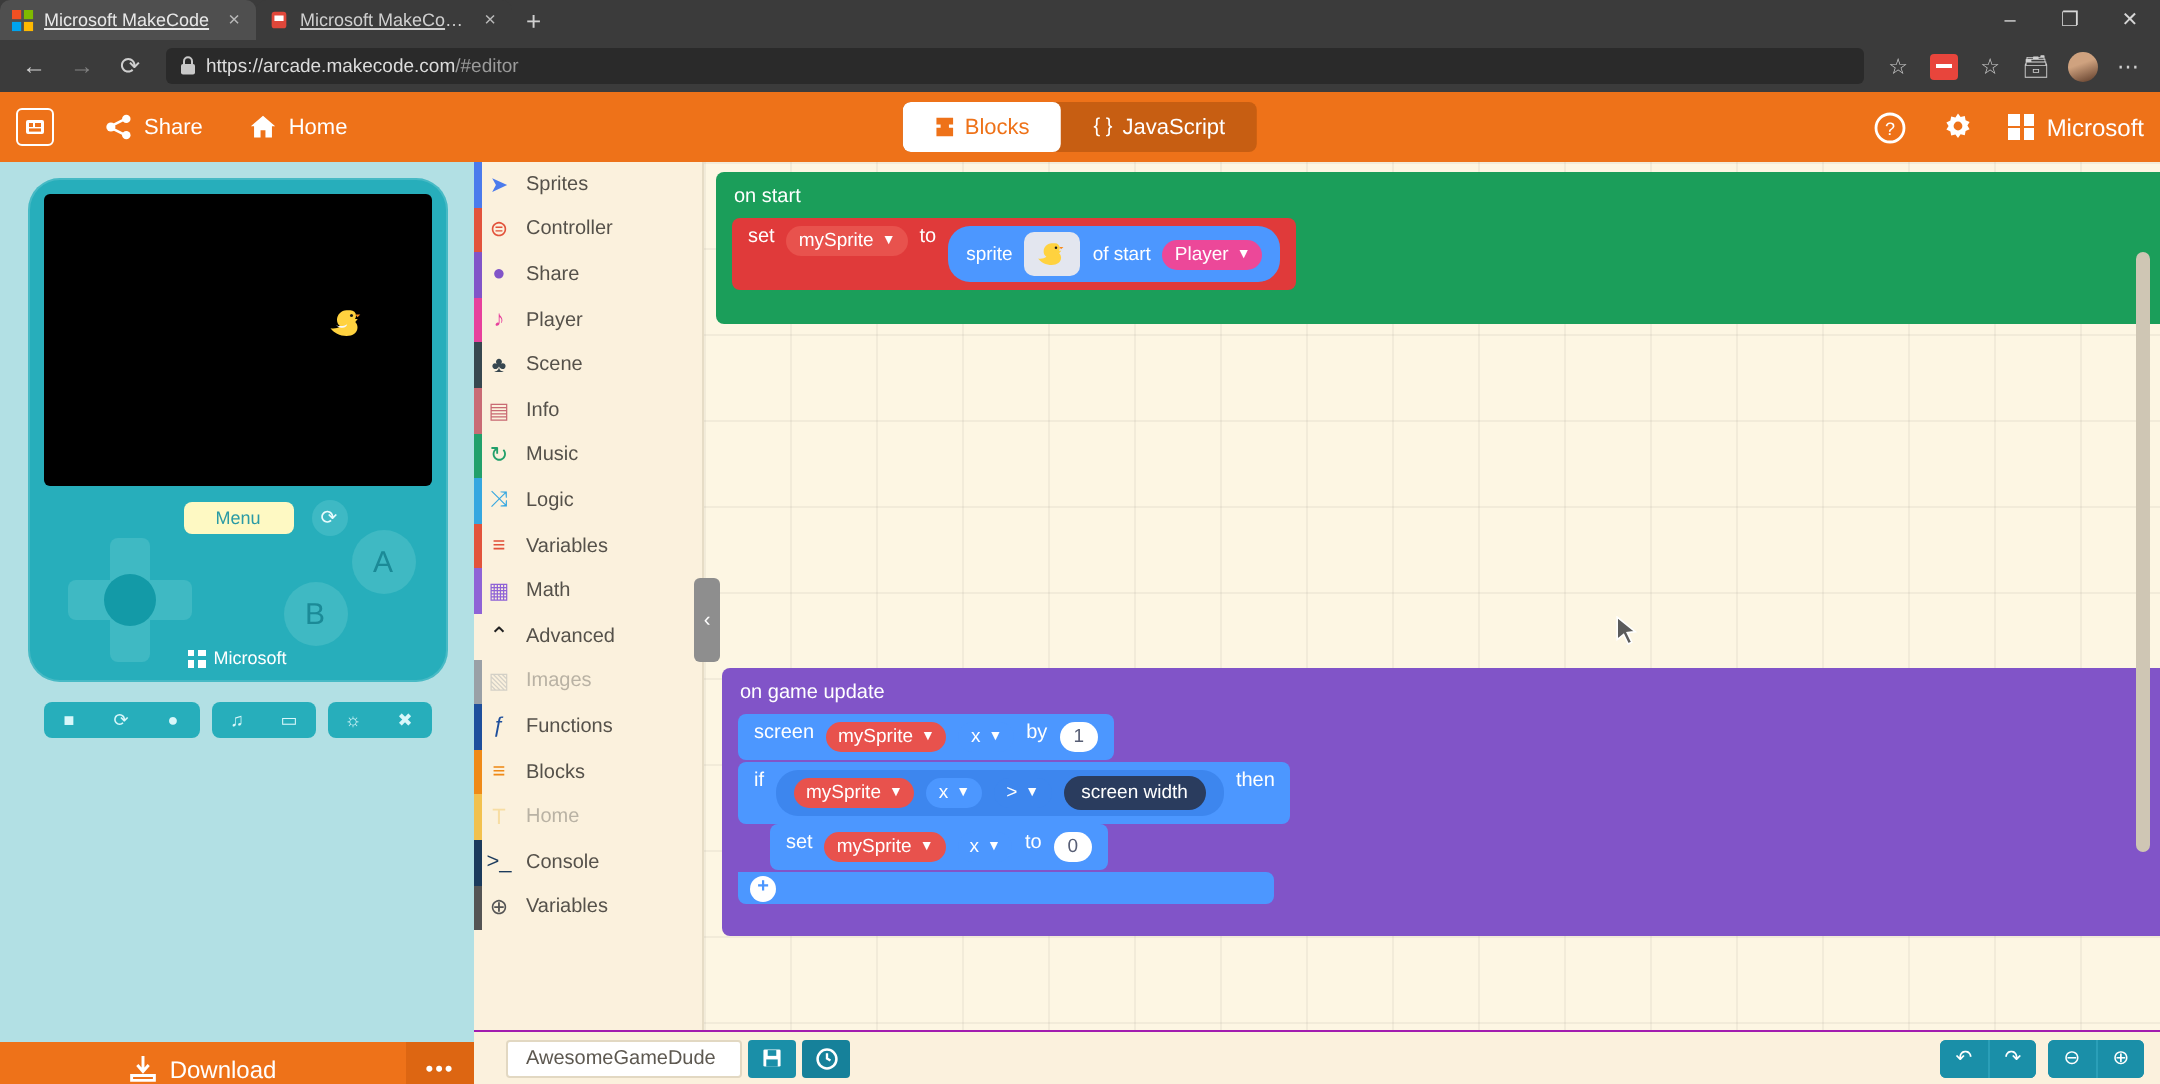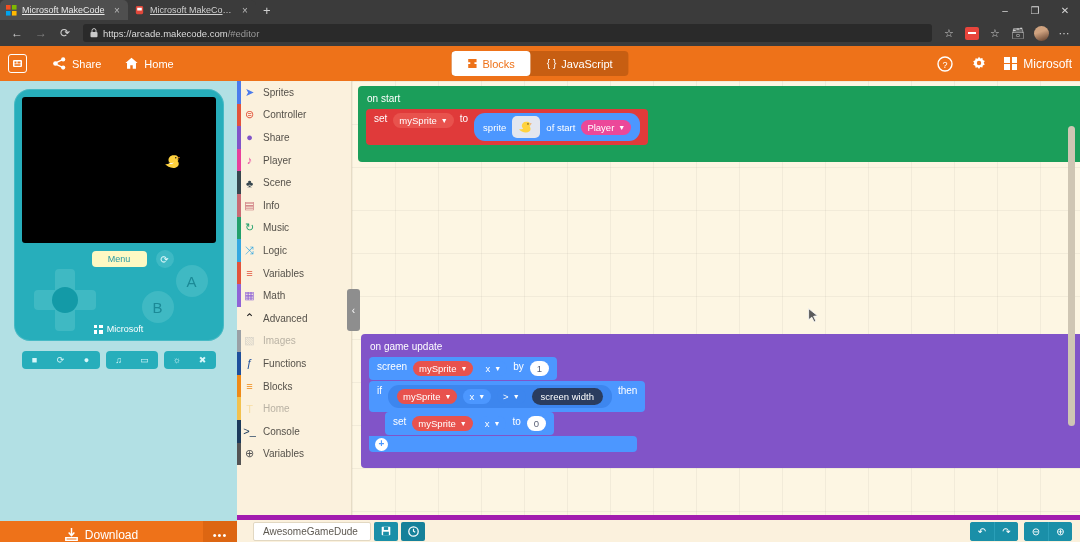--- a/index.html
+++ b/index.html
@@ -249,21 +249,21 @@
   }
   .vscroll {
     position: absolute; right: 5px; top: 45px; width: 7px;
     height: 300px; background: #cfc6b4; border-radius: 4px;
   }
 
   
   .bottom-bar {
     position: absolute; left: 237px; right: 0; bottom: 0; height: 27px;
     background: #fbf1dd; display: flex; align-items: center;
-    border-top: 5px solid #a21caf;
+    border-top: 1px solid #a21caf;
   }
   .proj-name {
     margin-left: 16px; font-size: 10px; color: #5d5850;
     background: #fff; border: 1px solid #e2d8c2; height: 19px;
     display: flex; align-items: center; padding: 0 9px; width: 118px;
     border-radius: 2px;
   }
   .bb-btn { width: 24px; height: 19px; background: #1a8fa8; color: #fff;
     display: flex; align-items: center; justify-content: center;
     font-size: 10px; margin-left: 3px; border-radius: 2px; }

